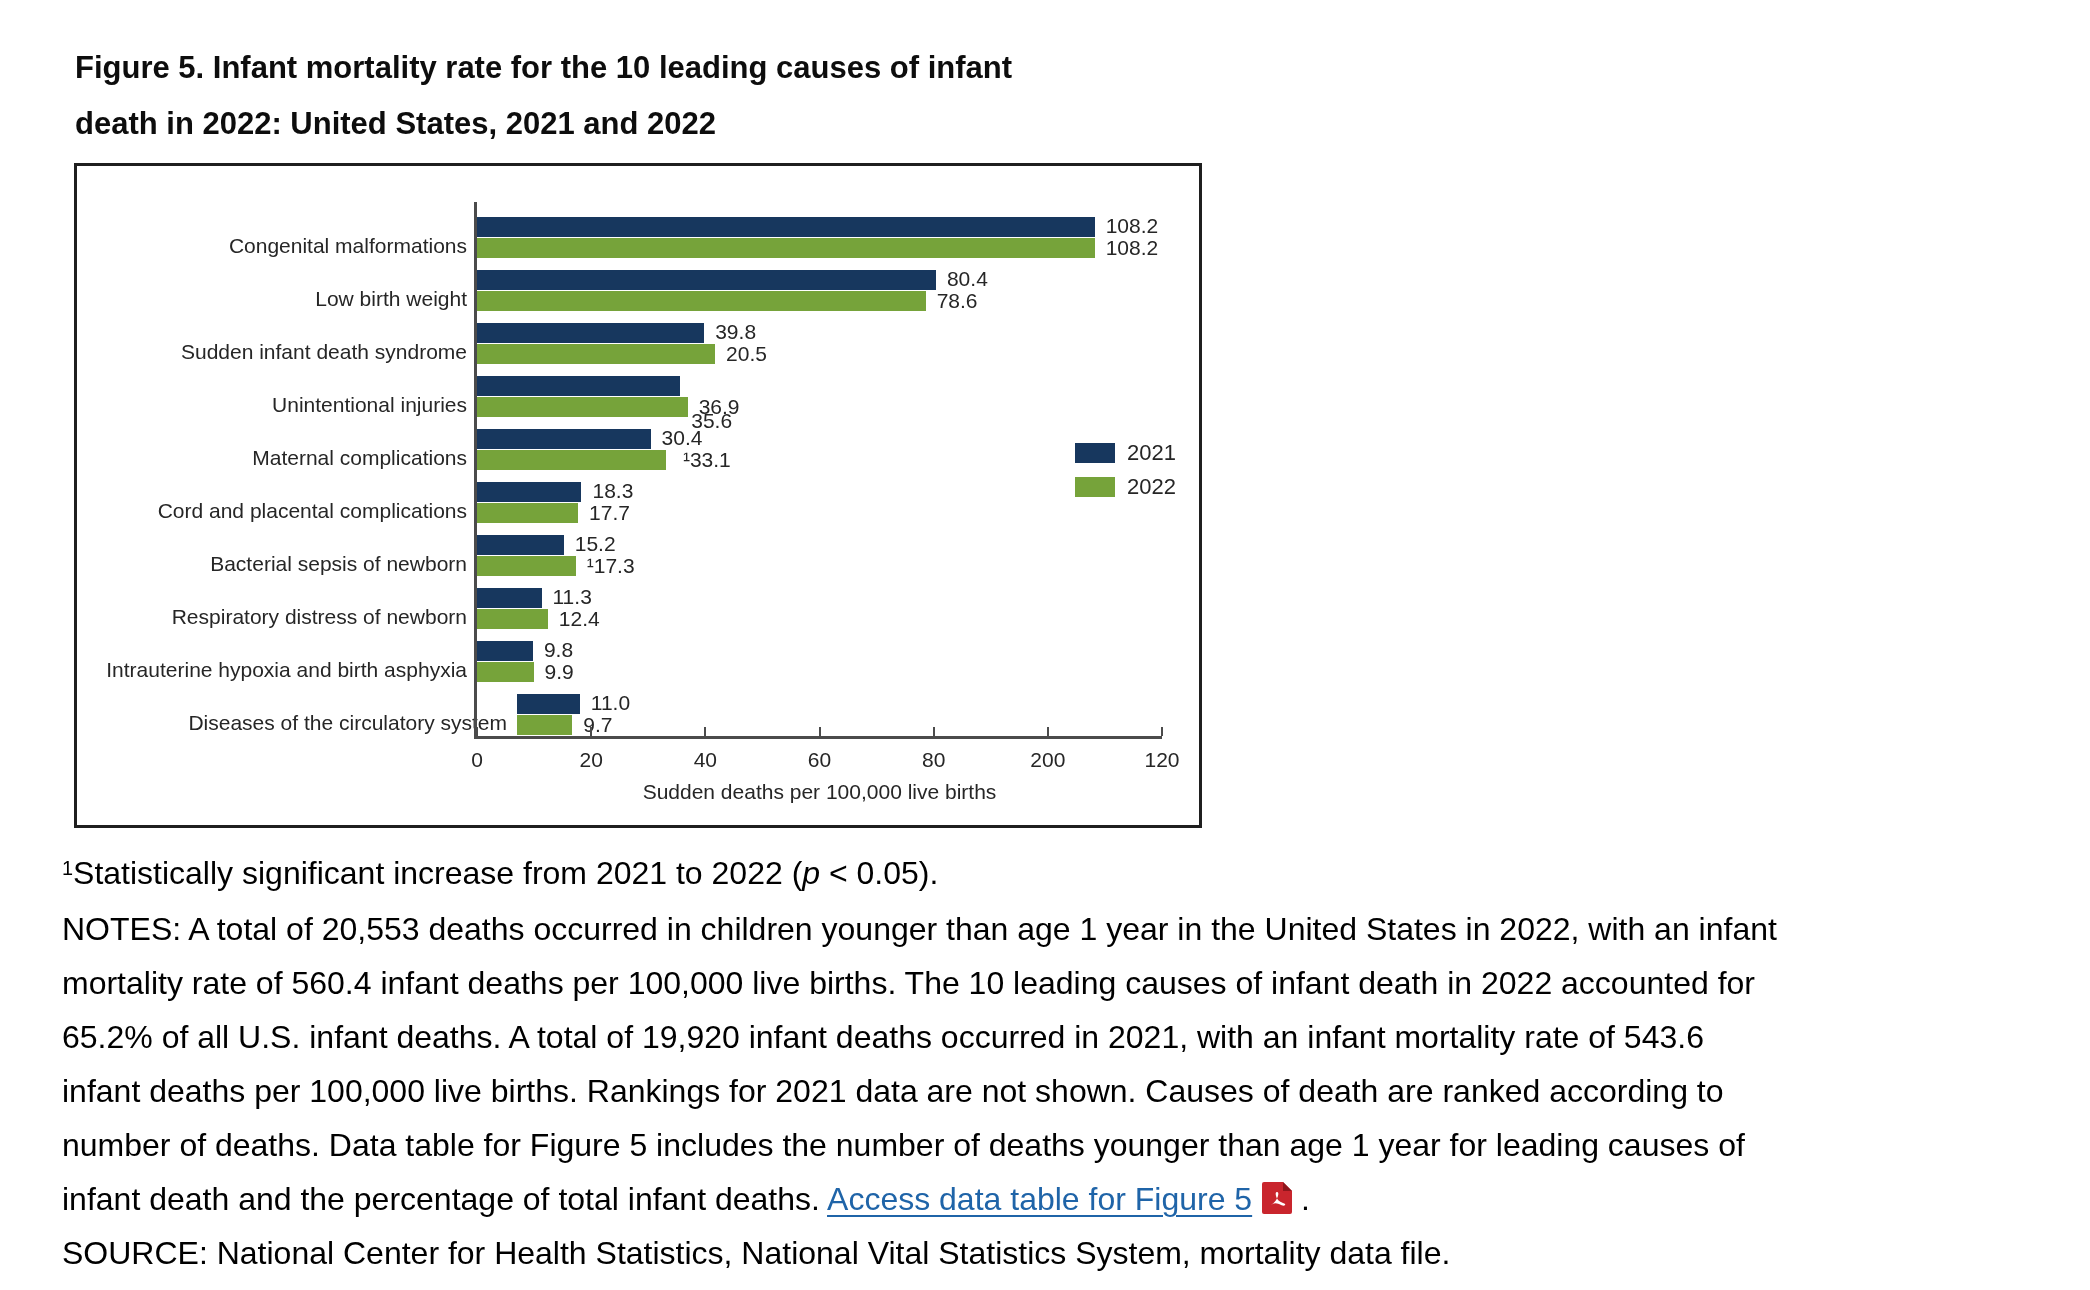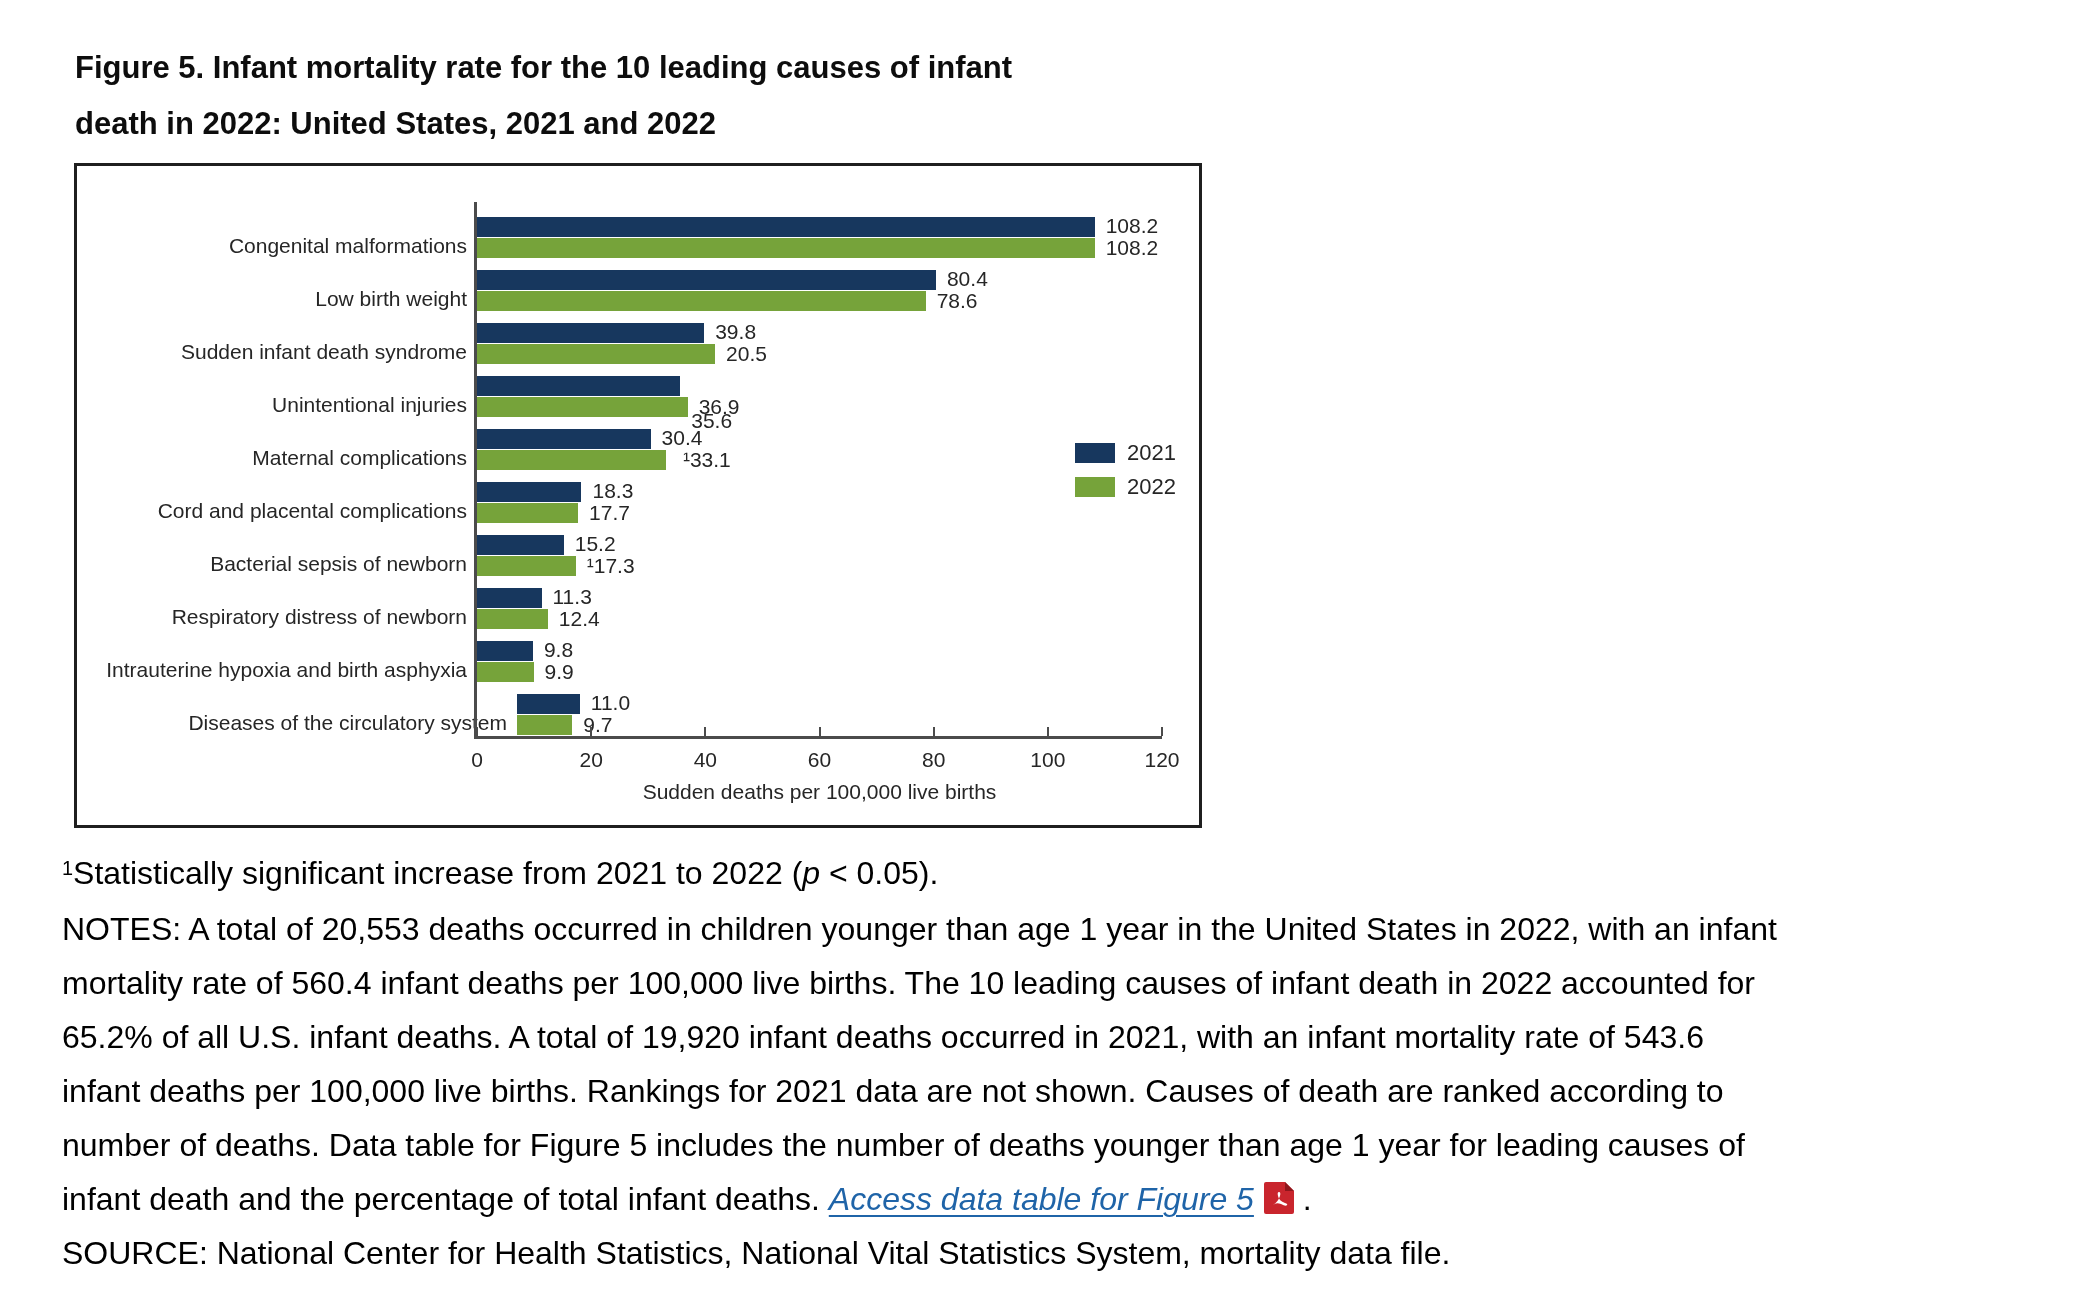--- a/index.html
+++ b/index.html
@@ -22,21 +22,21 @@
   .ticklab{position:absolute;width:60px;text-align:center;font-size:21px;color:#262626;}
   #xlabel{position:absolute;font-size:21px;color:#262626;text-align:center;white-space:nowrap;}
   
   .leg-row{position:absolute;height:20px;}
   .leg-swatch{position:absolute;left:0;top:0;width:40px;height:20px;}
   .leg-text{position:absolute;left:52px;top:-3px;font-size:22px;color:#262626;line-height:26px;}
   
   .bodytext{position:absolute;left:62px;font-size:32px;line-height:54px;color:#000;white-space:nowrap;}
   sup.fn{font-size:0.62em;vertical-align:9px;line-height:0;}
   .ital{font-style:italic;}
-  #datalink{color:#1f64a8;text-decoration:underline;text-decoration-thickness:2px;text-underline-offset:5px;cursor:pointer;font-style:italic;}
+  #datalink{color:#1f64a8;text-decoration:underline;text-decoration-thickness:2px;text-underline-offset:5px;cursor:pointer;}
   #pdficon{display:inline-block;width:30px;height:32px;vertical-align:-4px;margin-left:10px;}
 </style>
 </head>
 <body>
 
 <div id="page">
 
   <div id="title">
     <div>Figure 5. Infant mortality rate for the 10 leading causes of infant</div>
     <div>death in 2022: United States, 2021 and 2022</div>
@@ -118,21 +118,21 @@
         <div class="ticklab" style="left: 370px; top: 582px;">0</div>
         <div class="tick" style="left: 513.167px; top: 561px;"></div>
         <div class="ticklab" style="left: 484.167px; top: 582px;">20</div>
         <div class="tick" style="left: 627.333px; top: 561px;"></div>
         <div class="ticklab" style="left: 598.333px; top: 582px;">40</div>
         <div class="tick" style="left: 741.5px; top: 561px;"></div>
         <div class="ticklab" style="left: 712.5px; top: 582px;">60</div>
         <div class="tick" style="left: 855.667px; top: 561px;"></div>
         <div class="ticklab" style="left: 826.667px; top: 582px;">80</div>
         <div class="tick" style="left: 969.833px; top: 561px;"></div>
-        <div class="ticklab" style="left: 940.833px; top: 582px;">100</div>
+        <div class="ticklab" style="left: 940.833px; top: 582px;">200</div>
         <div class="tick" style="left: 1084px; top: 561px;"></div>
         <div class="ticklab" style="left: 1055px; top: 582px;">120</div>
       </div>
 
     <div id="yaxis" style="left: 397px; top: 36px; width: 3px; height: 537px;"></div>
     <div id="xaxis" style="left: 397px; top: 570px; width: 688px; height: 3px;"></div>
     <div id="xlabel" style="left: 442.5px; top: 614px; width: 600px;">Sudden deaths per 100,000 live births</div>
 
     <div class="leg-row" id="leg1" style="left: 998px; top: 277px;">
       <span class="leg-swatch" id="sw2021" style="background: rgb(23, 55, 94);"></span>

